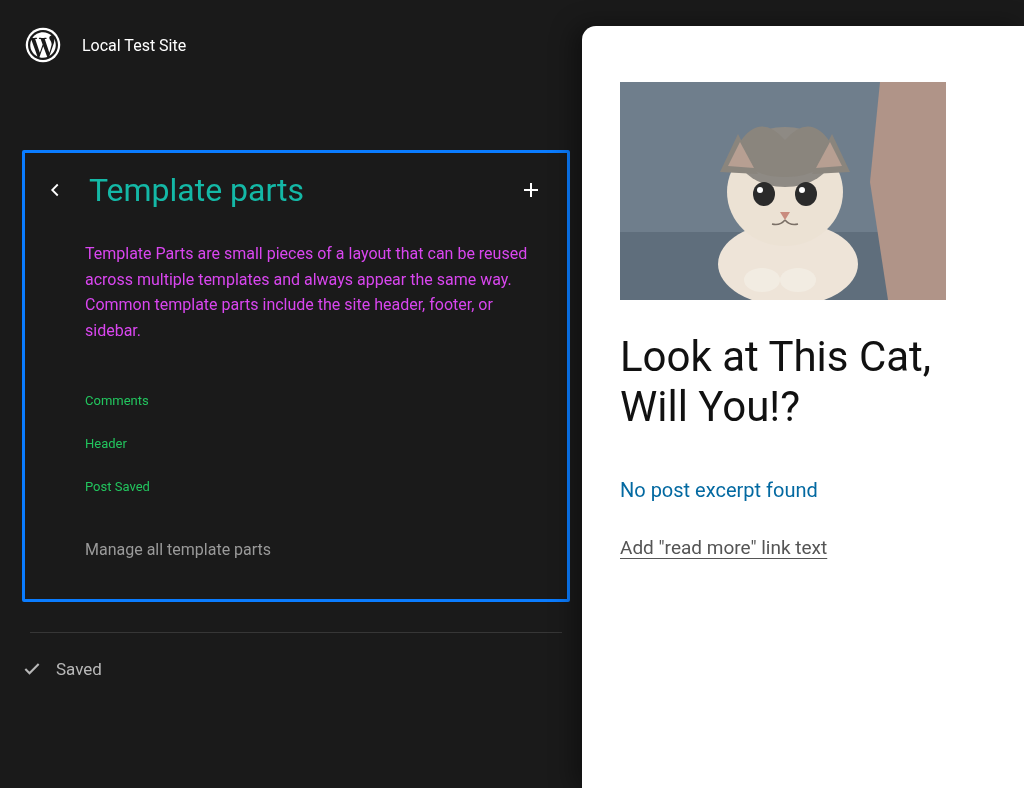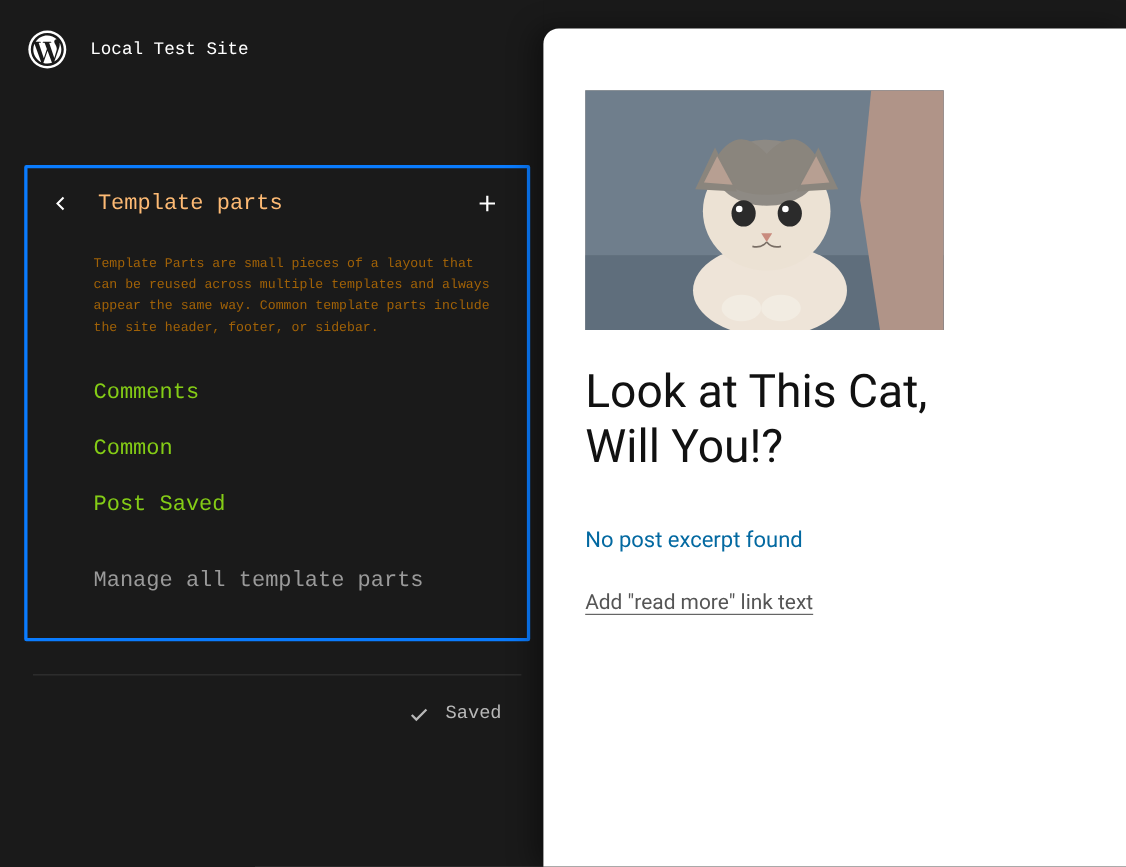--- a/index.html
+++ b/index.html
@@ -5,26 +5,25 @@
     * { margin: 0; padding: 0; box-sizing: border-box; }
     body {
       font-family: -apple-system, BlinkMacSystemFont, "Segoe UI", Roboto, Oxygen-Sans, Ubuntu, Cantarell, "Helvetica Neue", sans-serif;
       background: #1a1a1a;
       width: 1024px;
       height: 788px;
       overflow: hidden;
       display: flex;
     }
     .sidebar {
-      width: 494px;
+      width: 582px;
       background: #1a1a1a;
       padding: 20px 12px 0 22px;
       display: flex;
       flex-direction: column;
-      font-family: Liberation Mono, monospace;
     }
     .sidebar-header {
       display: flex;
       align-items: center;
       gap: 20px;
       padding: 6px 2px 20px 2px;
     }
     .wp-logo {
       width: 38px;
       height: 38px;
@@ -54,71 +53,71 @@
       border: none;
       color: #fff;
       cursor: pointer;
       width: 24px;
       height: 24px;
       display: flex;
       align-items: center;
       justify-content: center;
     }
     .panel-title {
-      color: #fdba74;
-      font-size: 20px;
+      color: #14b8a6;
+      font-size: 32px;
       font-weight: 400;
       flex: 1;
     }
     .add-btn {
       background: none;
       border: none;
       color: #fff;
       cursor: pointer;
       width: 28px;
       height: 28px;
       display: flex;
       align-items: center;
       justify-content: center;
     }
     .panel-desc {
-      color: #a16207;
-      font-size: 12px;
+      color: #d946ef;
+      font-size: 16px;
       line-height: 1.6;
       padding-left: 42px;
-      margin-bottom: 24px;
+      margin-bottom: 36px;
     }
     .tp-list {
       list-style: none;
       padding-left: 42px;
     }
     .tp-item {
-      color: #84cc16;
-      font-size: 20px;
+      color: #22c55e;
+      font-size: 13px;
       padding: 14px 0;
       cursor: pointer;
     }
     .tp-manage {
       margin-top: 20px;
       color: #9a9a9a;
-      font-size: 20px;
+      font-size: 16px;
       padding-left: 42px;
       padding-top: 12px;
       padding-bottom: 12px;
       cursor: pointer;
     }
     .divider {
       height: 1px;
       background: #363636;
       margin: 30px 8px 0 8px;
     }
     .saved-row {
       display: flex;
       align-items: center;
-      justify-content: flex-end;
+      justify-content: flex-start;
       gap: 14px;
       padding: 26px 26px 0 0;
       color: #b8b8b8;
       font-size: 17px;
     }
     .saved-row svg { flex-shrink: 0; }
 
     .preview {
       flex: 1;
       background: #ffffff;
@@ -192,21 +191,21 @@
           <line x1="12" y1="5" x2="12" y2="19"></line>
           <line x1="5" y1="12" x2="19" y2="12"></line>
         </svg>
       </button>
     </div>
 
     <p class="panel-desc">Template Parts are small pieces of a layout that can be reused across multiple templates and always appear the same way. Common template parts include the site header, footer, or sidebar.</p>
 
     <ul class="tp-list">
       <li class="tp-item">Comments</li>
-      <li class="tp-item">Common</li>
+      <li class="tp-item">Header</li>
       <li class="tp-item">Post Saved</li>
     </ul>
 
     <div class="tp-manage">Manage all template parts</div>
   </div>
 
   <div class="divider"></div>
 
   <div class="saved-row">
     <svg viewBox="0 0 24 24" width="20" height="20" fill="none" stroke="#b8b8b8" stroke-width="2.5">

